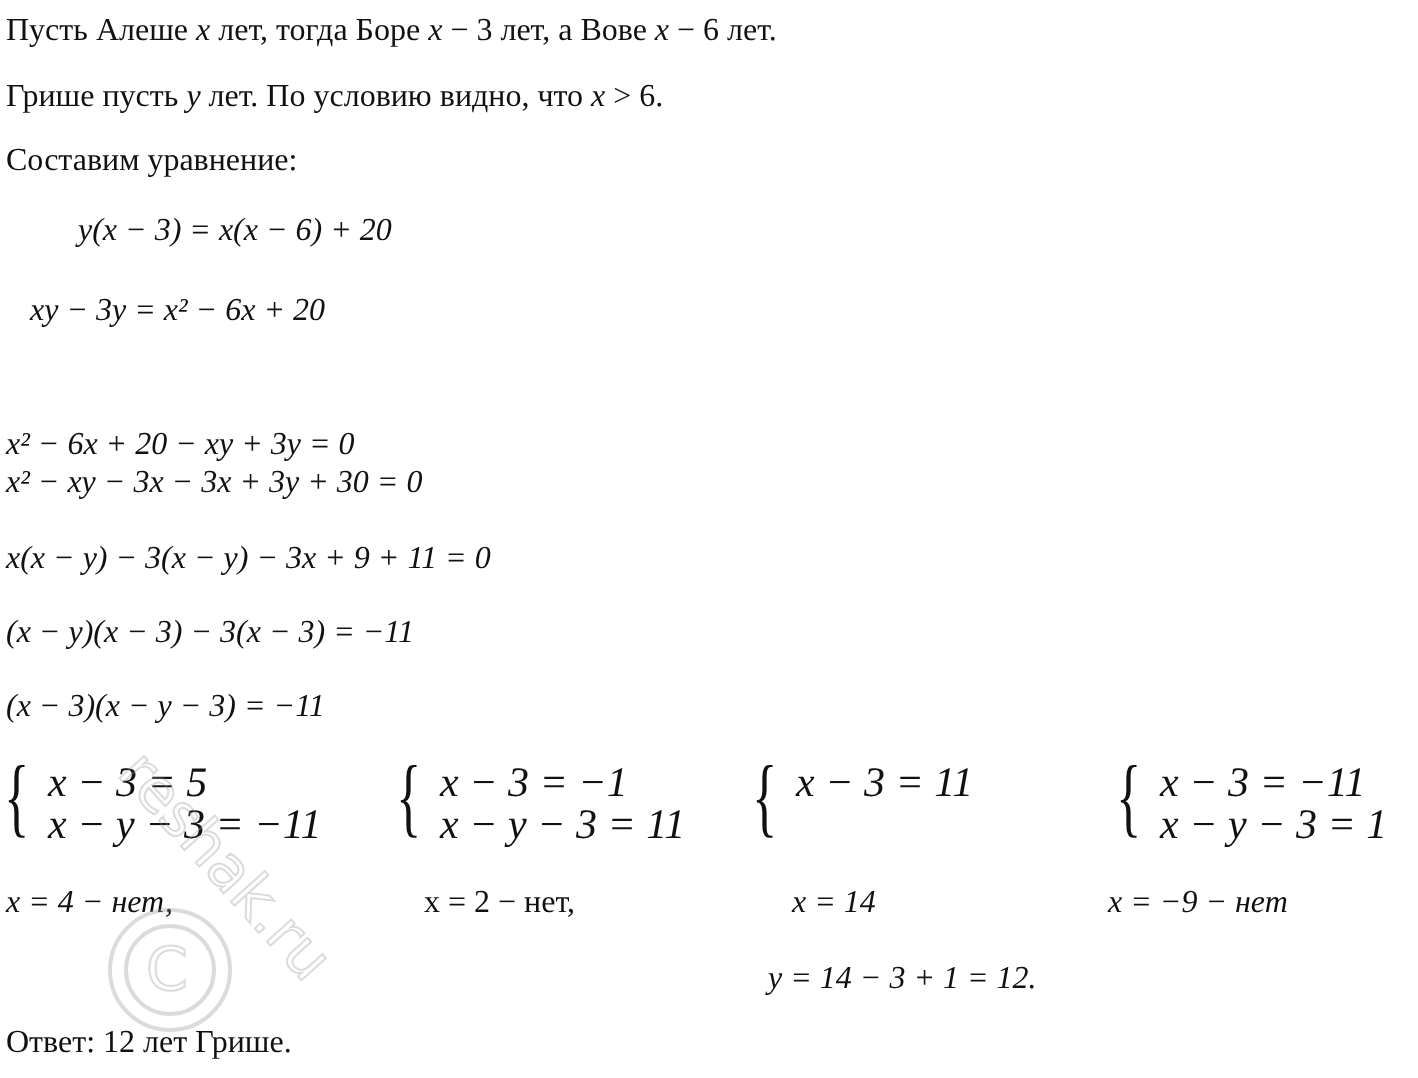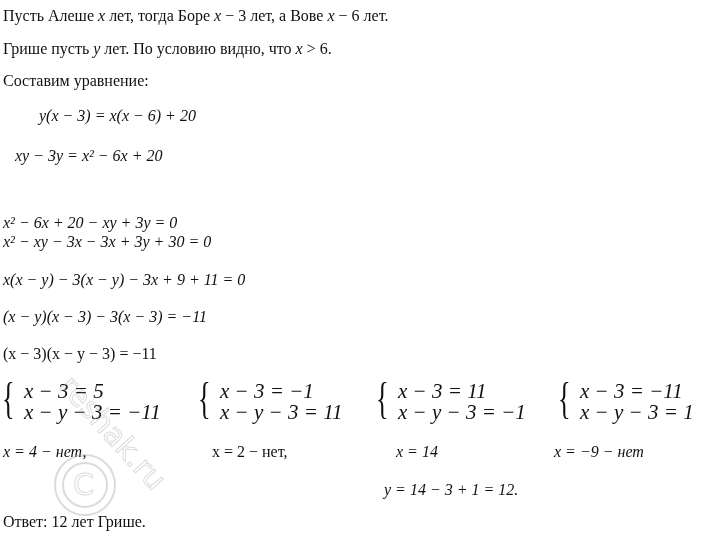--- a/index.html
+++ b/index.html
@@ -26,41 +26,40 @@
   </div>
 
   <div class="line" style="top:73px;">Составим уравнение:</div>
 
   <div class="line" style="top:108px; font-style:italic;margin-left:36px;">y(x − 3) = x(x − 6) + 20</div>
   <div class="line" style="top:148px; font-style:italic;margin-left:12px;">xy − 3y = x² − 6x + 20</div>
   <div class="line" style="top:191px; font-style:italic;margin-top:24px;">x² − 6x + 20 − xy + 3y = 0</div>
   <div class="line" style="top:234px; font-style:italic;">x² − xy − 3x − 3x + 3y + 30 = 0</div>
   <div class="line" style="top:272px; font-style:italic;">x(x − y) − 3(x − y) − 3x + 9 + 11 = 0</div>
   <div class="line" style="top:309px; font-style:italic;">(x − y)(x − 3) − 3(x − 3) = −11</div>
-  <div class="line" style="top:346px; ">(x − 3)(x − y − 3) = −11</div>
+  <div class="line" style="top:346px; font-style:italic;">(x − 3)(x − y − 3) = −11</div>
 
   <div class="sys" style="left:2px; top:381px;">
     <span class="brace">{</span>
     <div class="sys-rows" style="font-style:italic;">
       <div class="sys-row">x − 3 = 5</div>
       <div class="sys-row">x − y − 3 = −11</div>
     </div>
   </div>
   <div class="sys" style="left:198px; top:381px;">
     <span class="brace">{</span>
     <div class="sys-rows" style="font-style:italic;">
       <div class="sys-row">x − 3 = −1</div>
       <div class="sys-row">x − y − 3 = 11</div>
     </div>
   </div>
   <div class="sys" style="left:376px; top:381px;">
     <span class="brace">{</span>
     <div class="sys-rows" style="font-style:italic;">
       <div class="sys-row">x − 3 = 11</div>
-      <div class="sys-row">x − y − 3 = −1</div>
     </div>
   </div>
   <div class="sys" style="left:558px; top:381px;">
     <span class="brace">{</span>
     <div class="sys-rows" style="font-style:italic;">
       <div class="sys-row">x − 3 = −11</div>
       <div class="sys-row">x − y − 3 = 1</div>
     </div>
   </div>
 

